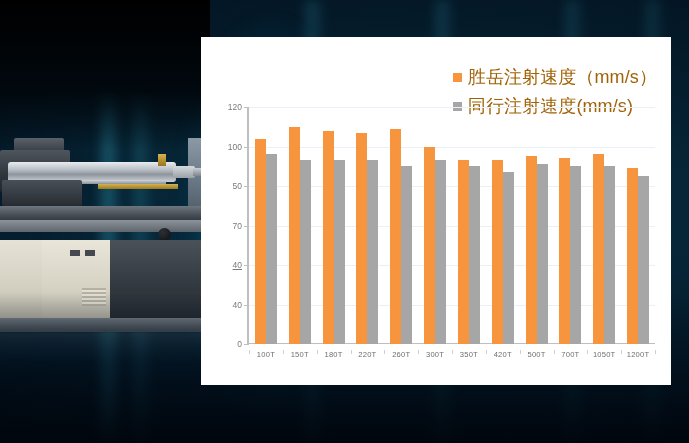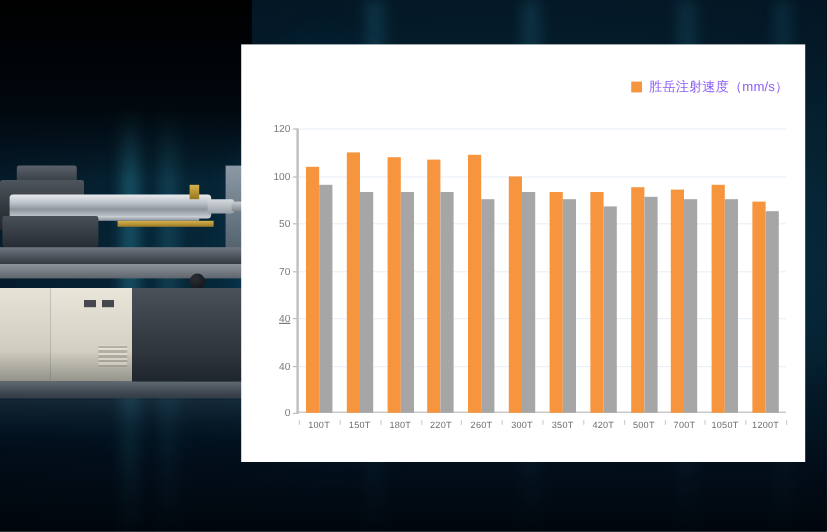--- a/index.html
+++ b/index.html
@@ -72,21 +72,21 @@
     background:linear-gradient(180deg,rgba(120,150,170,.55) 0%, rgba(20,60,90,.2) 55%, rgba(0,0,0,0) 100%);
     filter:blur(1.2px);}
   .m-right-unit{position:absolute;left:188px;top:10px;width:26px;height:92px;
     background:linear-gradient(180deg,#9aa6b2 0%,#6d7985 55%,#4a535c 100%);opacity:.9;}
 
   
   #panel{position:absolute;left:201px;top:37px;width:470px;height:348px;background:#ffffff;}
   .legend{position:absolute;right:14px;top:28px;display:flex;flex-direction:column;gap:5px;align-items:flex-start;}
   .legend-row{display:flex;align-items:center;gap:6px;white-space:nowrap;}
   .legend-swatch{width:9px;height:9px;flex:0 0 auto;}
-  .legend-label{font-size:11px;color:#8b5cf6;letter-spacing:.1px;}
+  .legend-label{font-size:18px;color:#a16207;letter-spacing:.1px;}
 
   .plot{position:absolute;left:48px;top:70px;width:406px;height:237px;}
   .gridline{position:absolute;left:0;width:406px;height:1px;background:#eaf0f7;}
   .axis-y{position:absolute;left:-2px;top:0;width:2px;height:238px;background:#bfbfbf;}
   .axis-x{position:absolute;left:-2px;bottom:0;width:408px;height:1px;background:#bfbfbf;}
   .ytick{position:absolute;right:calc(100% + 7px);transform:translateY(-50%);
     font-size:8.5px;color:#7a7a7a;white-space:nowrap;}
   .ytick-mark{position:absolute;left:-5px;width:4px;height:1px;background:#bfbfbf;}
 
   .bars{position:absolute;left:0;bottom:0;width:406px;height:237px;display:flex;align-items:flex-end;}
@@ -139,20 +139,24 @@
   </div>
 
   <div class="bg-bottom-fade"></div>
 
   <div id="panel">
 
     <div class="legend">
       <div class="legend-row">
         <span class="legend-swatch" style="background: rgb(247, 148, 62);"></span>
         <span class="legend-label">胜岳注射速度（mm/s）</span>
+      </div>
+      <div class="legend-row">
+        <span class="legend-swatch" style="background: rgb(166, 166, 166);"></span>
+        <span class="legend-label">同行注射速度(mm/s)</span>
       </div>
     </div>
 
     <div class="plot">
       <div class="axis-y"></div>
       <div class="axis-x"></div>
       <div id="grid-layer">
           <div class="ytick" style="top: 237px;">0</div>
           <div class="ytick-mark" style="top: 237px;"></div>
           <div class="gridline" style="top: 197.5px;"></div>

